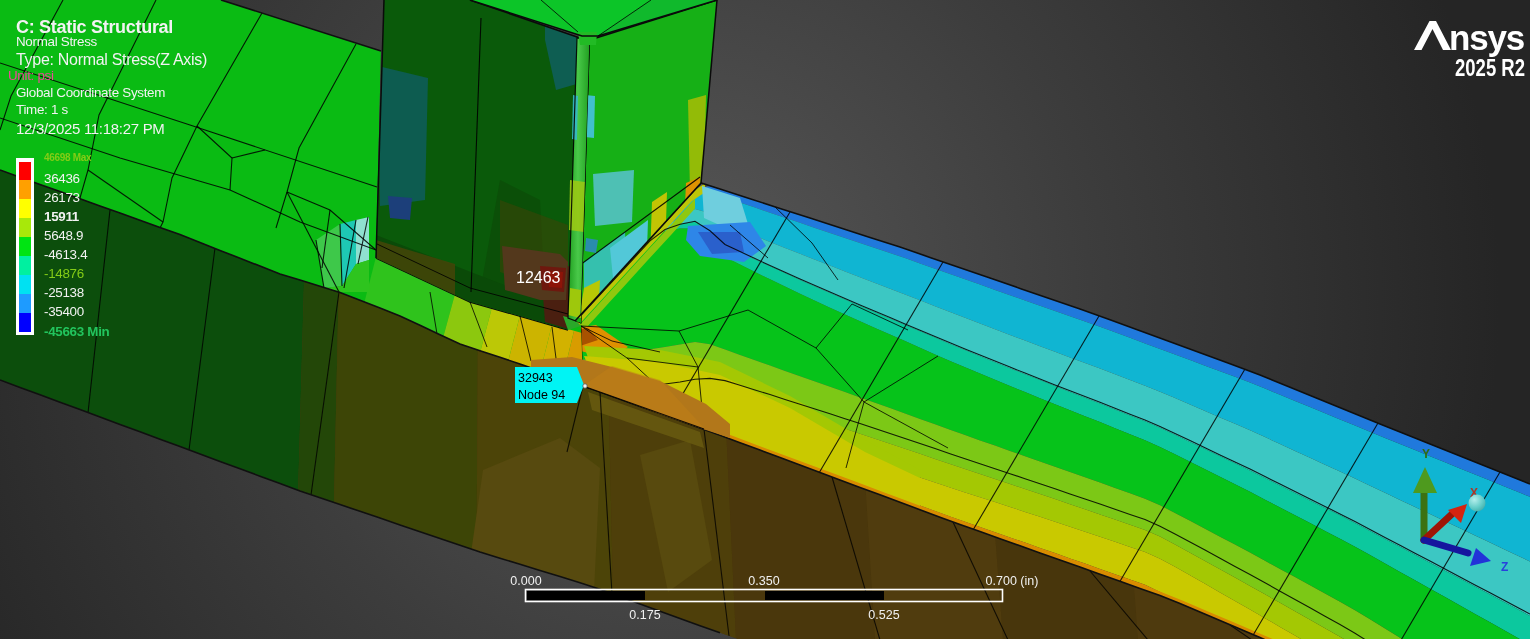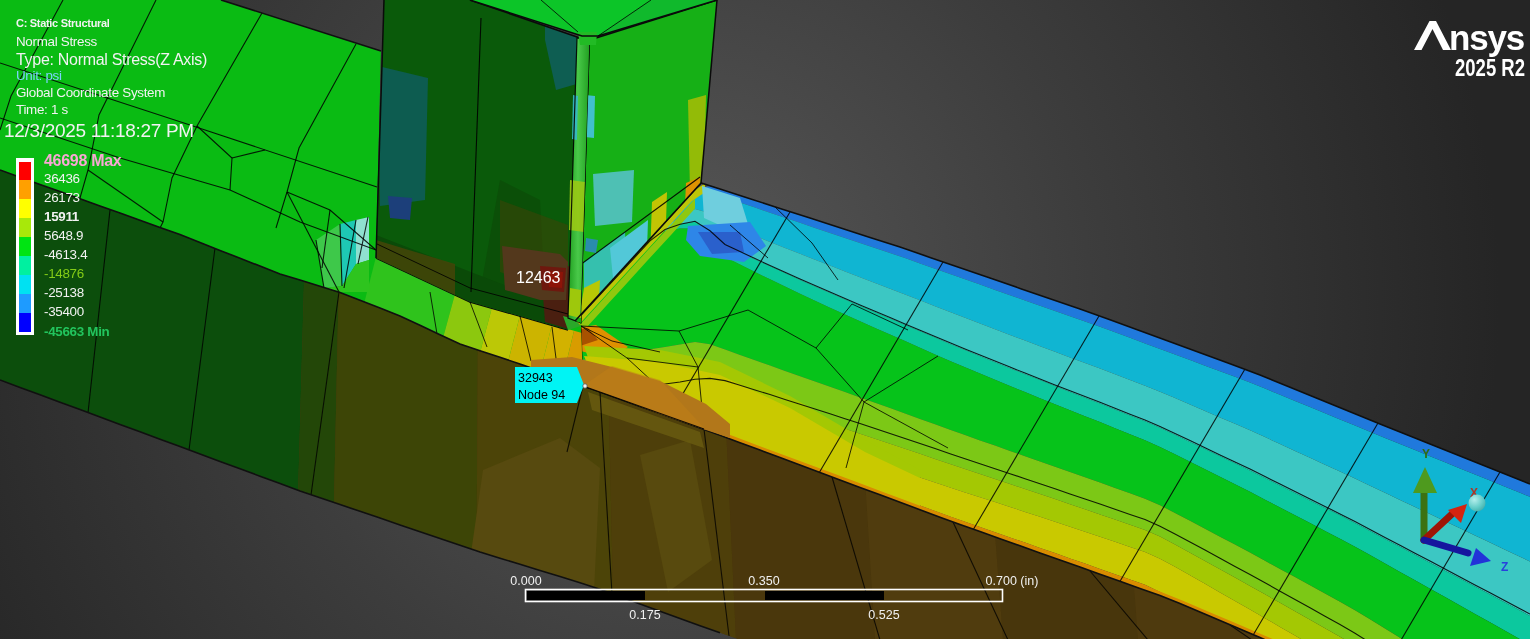--- a/index.html
+++ b/index.html
@@ -238,29 +238,29 @@
 <div style="position:absolute;left:16px;top:158px;width:18px;height:177px;background:#fff;"></div>
     <div style="position:absolute;left:19px;top:161.5px;width:12px;height:18.9px;background:#ff0000;"></div>
     <div style="position:absolute;left:19px;top:180.4px;width:12px;height:18.9px;background:#ffa000;"></div>
     <div style="position:absolute;left:19px;top:199.3px;width:12px;height:18.9px;background:#ffff00;"></div>
     <div style="position:absolute;left:19px;top:218.2px;width:12px;height:18.9px;background:#a8e80a;"></div>
     <div style="position:absolute;left:19px;top:237.1px;width:12px;height:18.9px;background:#00e412;"></div>
     <div style="position:absolute;left:19px;top:256.0px;width:12px;height:18.9px;background:#00f0a0;"></div>
     <div style="position:absolute;left:19px;top:274.9px;width:12px;height:18.9px;background:#00e1f2;"></div>
     <div style="position:absolute;left:19px;top:293.8px;width:12px;height:18.9px;background:#1e9bff;"></div>
     <div style="position:absolute;left:19px;top:312.7px;width:12px;height:18.9px;background:#0000ff;"></div>
-    <div style="position:absolute;left:44px;top:152.0px;font-size:16px;letter-spacing:-0.3px;font-weight:bold;color:#f9a8d4;">46698 Max</div>
+    <div style="position:absolute;left:44px;top:152.0px;font-size:10px;letter-spacing:-0.3px;font-weight:bold;color:#84cc16;">46698 Max</div>
     <div style="position:absolute;left:44px;top:171.1px;font-size:13.4px;letter-spacing:-0.3px;color:#f2f2f2;">36436</div>
     <div style="position:absolute;left:44px;top:190.1px;font-size:13.4px;letter-spacing:-0.3px;color:#f2f2f2;">26173</div>
     <div style="position:absolute;left:44px;top:209.2px;font-size:13.4px;letter-spacing:-0.3px;color:#f2f2f2;font-weight:bold;">15911</div>
     <div style="position:absolute;left:44px;top:228.2px;font-size:13.4px;letter-spacing:-0.3px;color:#f2f2f2;">5648.9</div>
     <div style="position:absolute;left:44px;top:247.2px;font-size:13.4px;letter-spacing:-0.3px;color:#f2f2f2;">-4613.4</div>
     <div style="position:absolute;left:44px;top:266px;font-size:13.4px;letter-spacing:-0.3px;color:#84cc16;">-14876</div>
     <div style="position:absolute;left:44px;top:285.4px;font-size:13.4px;letter-spacing:-0.3px;color:#f2f2f2;">-25138</div>
     <div style="position:absolute;left:44px;top:304.4px;font-size:13.4px;letter-spacing:-0.3px;color:#f2f2f2;">-35400</div>
     <div style="position:absolute;left:44px;top:323.5px;font-size:13.4px;letter-spacing:-0.3px;font-weight:bold;color:#22c55e;">-45663 Min</div>
-<div style="position:absolute;left:16px;top:17px;font-size:11px;letter-spacing:-0.3px;color:#f2f2f2;"><b>C: Static Structural</b></div>
+<div style="position:absolute;left:16px;top:17px;font-size:18px;letter-spacing:-0.3px;color:#f2f2f2;"><b>C: Static Structural</b></div>
     <div style="position:absolute;left:16px;top:34px;font-size:13.4px;letter-spacing:-0.3px;color:#f2f2f2;">Normal Stress</div>
     <div style="position:absolute;left:16px;top:51px;font-size:16px;letter-spacing:-0.3px;color:#f2f2f2;">Type: Normal Stress(Z Axis)</div>
-    <div style="position:absolute;left:16px;top:68px;font-size:13.4px;letter-spacing:-0.3px;color:#7dd3fc;">Unit: psi</div>
+    <div style="position:absolute;left:8px;top:68px;font-size:13.4px;letter-spacing:-0.3px;color:#ec4899;">Unit: psi</div>
     <div style="position:absolute;left:16px;top:85px;font-size:13.4px;letter-spacing:-0.3px;color:#f2f2f2;">Global Coordinate System</div>
     <div style="position:absolute;left:16px;top:102px;font-size:13.4px;letter-spacing:-0.3px;color:#f2f2f2;">Time: 1 s</div>
-    <div style="position:absolute;left:4px;top:120px;font-size:19px;letter-spacing:-0.3px;color:#f2f2f2;">12/3/2025 11:18:27 PM</div>
+    <div style="position:absolute;left:16px;top:120px;font-size:15px;letter-spacing:-0.3px;color:#f2f2f2;">12/3/2025 11:18:27 PM</div>
 </div>
 </body></html>

